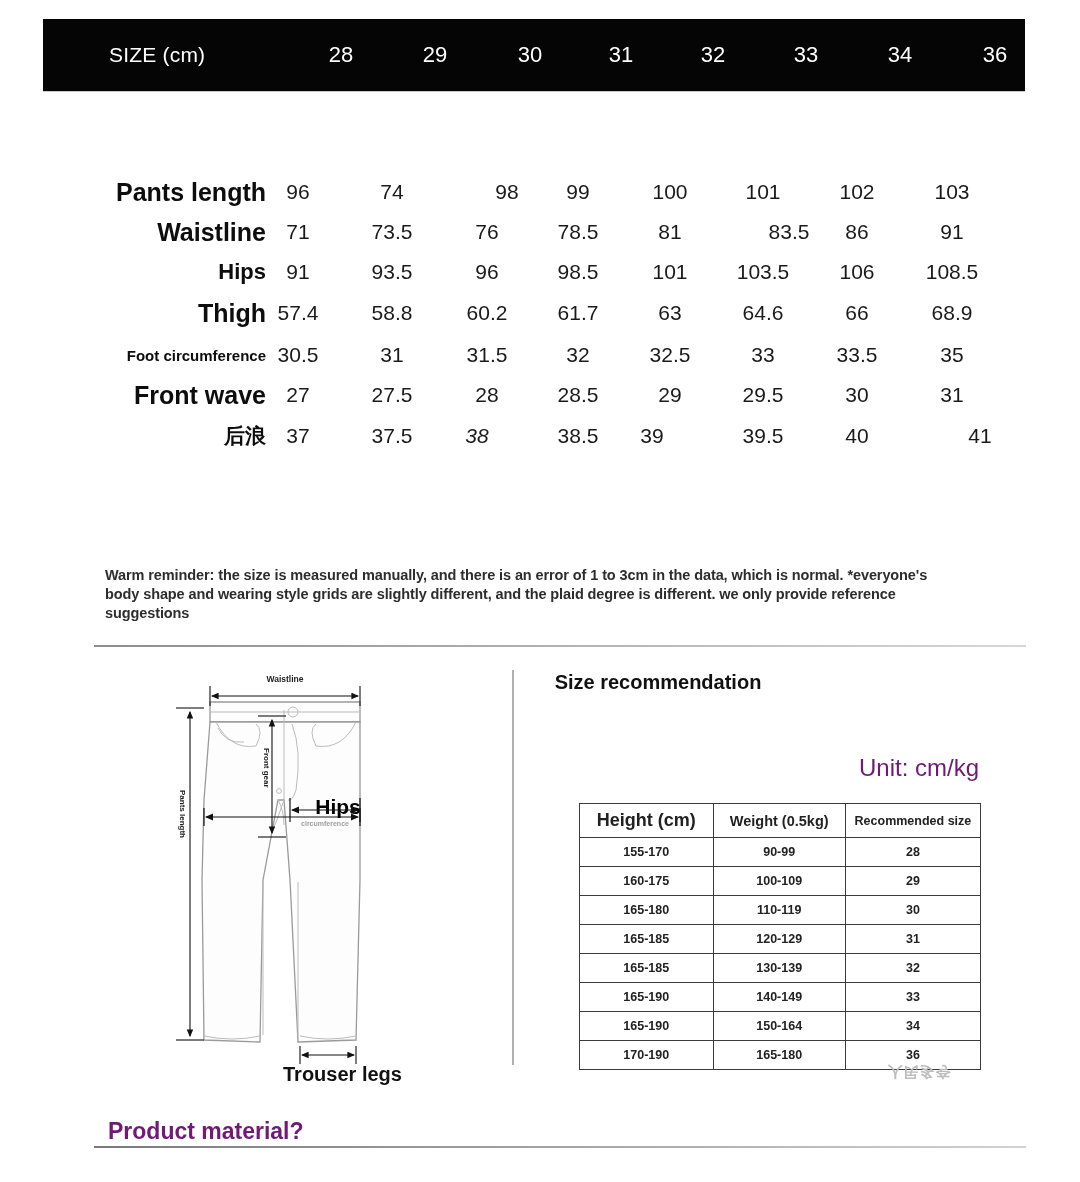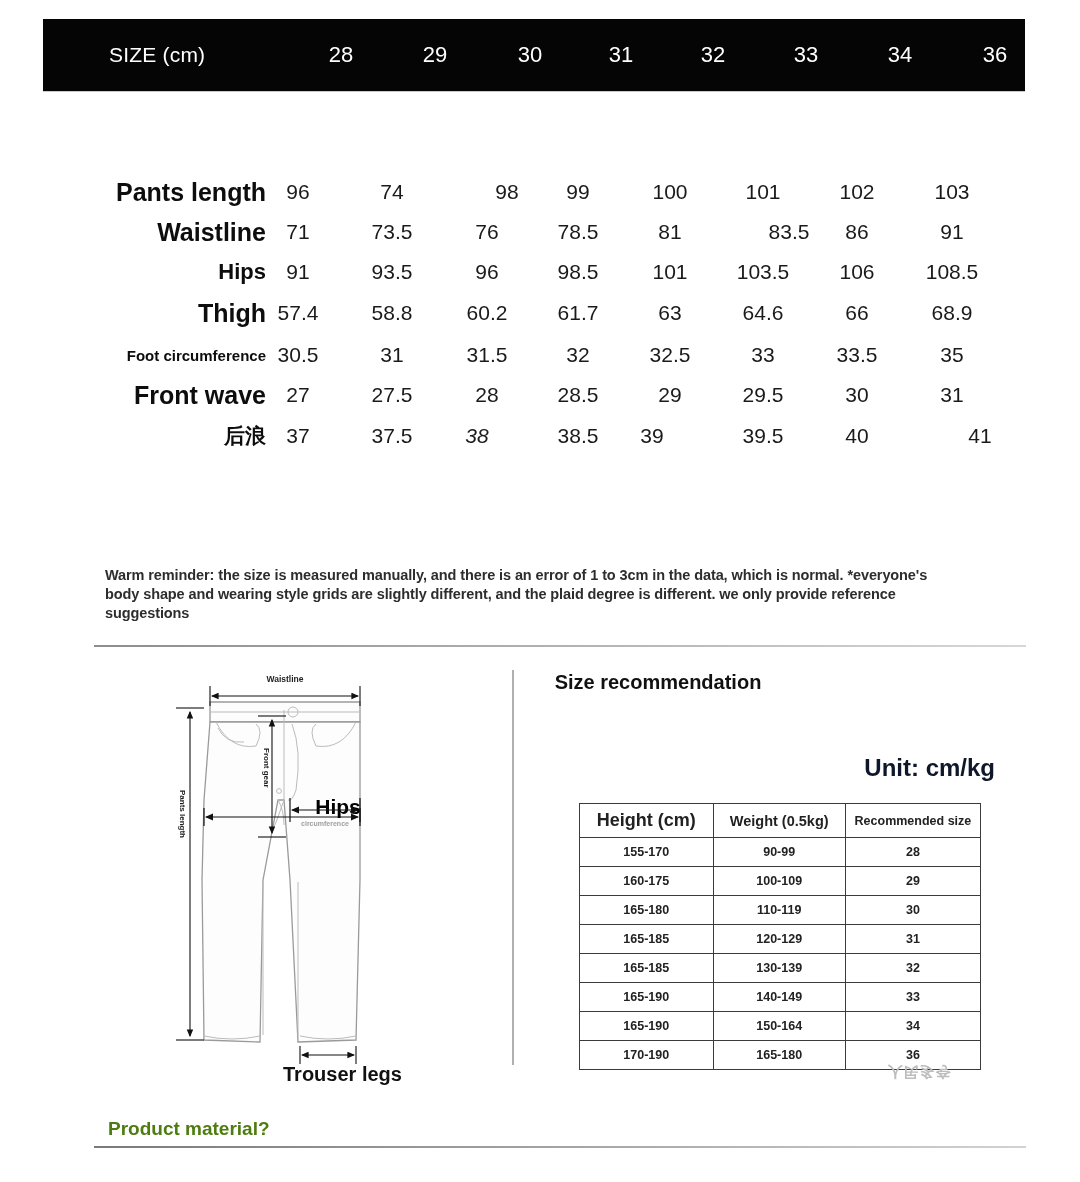--- a/index.html
+++ b/index.html
@@ -147,25 +147,25 @@
     top: 671px;
     width: 250px;
     text-align: center;
     font-size: 20px;
     font-weight: bold;
     line-height: 1.12;
     color: #111111;
   }
   #unit-label {
     position: absolute;
-    right: 85px;
+    right: 101px;
     top: 754px;
     font-size: 24px;
-    font-weight: bold;
-    color: #0f172a;
+    font-weight: normal;
+    color: #701a75;
     white-space: nowrap;
   }
 
   
   #reco-table {
     position: absolute;
     left: 579px;
     top: 803px;
     width: 402px;
     border-collapse: collapse;
@@ -196,23 +196,23 @@
     letter-spacing: 1px;
     transform: scaleY(-1);
     white-space: nowrap;
   }
 
   
   #product-material-title {
     position: absolute;
     left: 108px;
     top: 1118px;
-    font-size: 19px;
-    font-weight: bold;
-    color: #4d7c0f;
+    font-size: 23px;
+    font-weight: bold;
+    color: #701a75;
     white-space: nowrap;
   }
 </style>
 </head>
 <body>
 
 <div id="size-header-bar">
   <div class="hdr-row">
     <span class="hdr-title">SIZE (cm)</span>
     <span class="hdr-size" style="left:298px">28</span>

